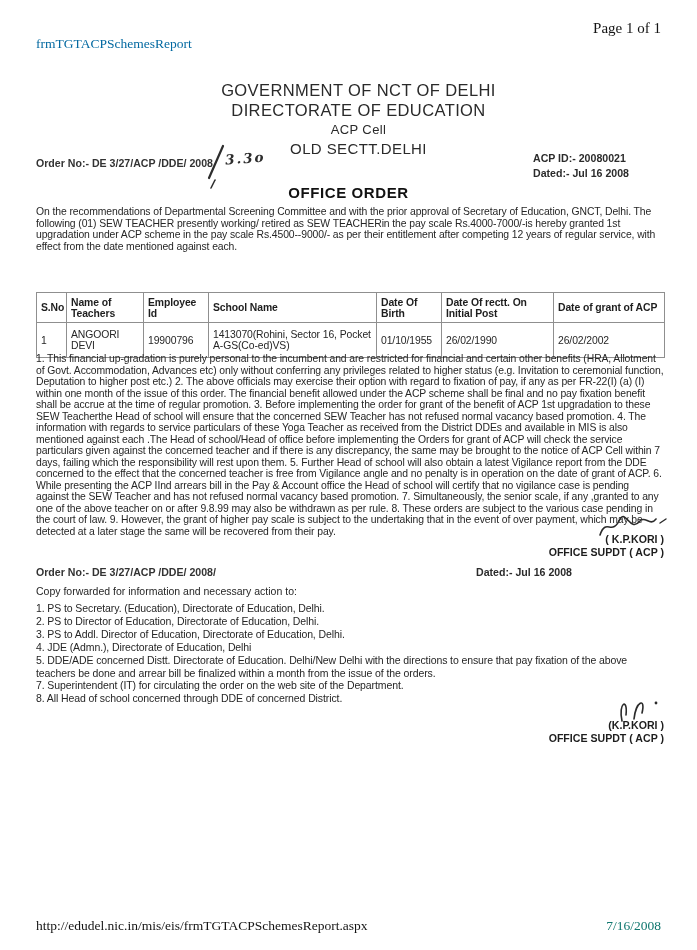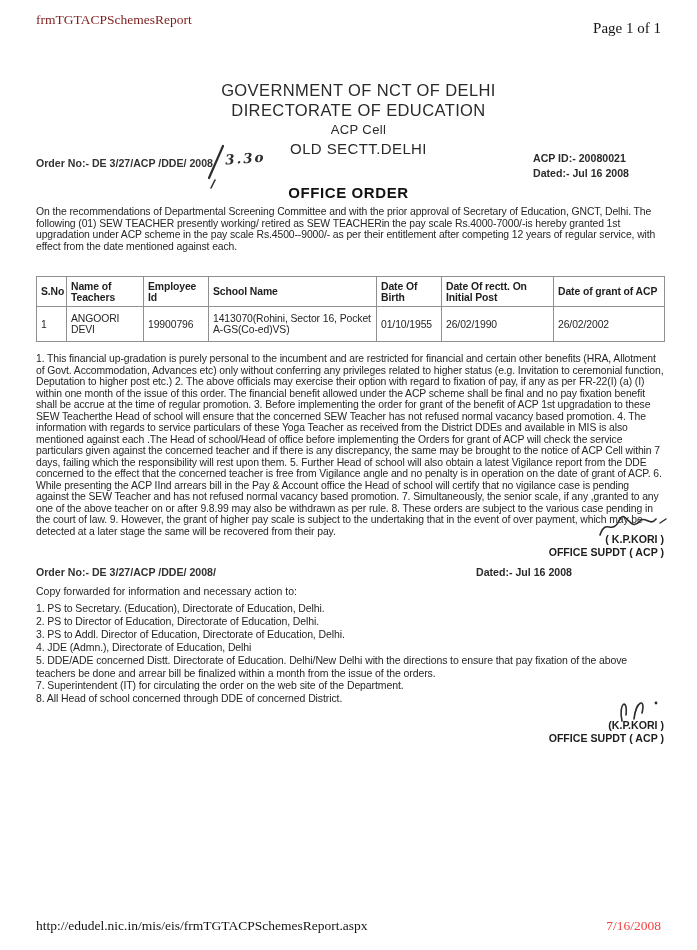--- a/index.html
+++ b/index.html
@@ -6,44 +6,44 @@
   html,body { width:697px; height:950px; }
   body {
     background:#ffffff;
     font-family:"Liberation Sans", sans-serif;
     color:#242424;
     position:relative;
     overflow:hidden;
   }
 
   
-  .print-hdr-left  { position:absolute; left:36px;  top:12px; font-family:"Liberation Serif",serif; font-size:13.5px; color:#7f1d1d; }
+  .print-hdr-left  { position:absolute; left:36px;  top:36px; font-family:"Liberation Serif",serif; font-size:13.5px; color:#0369a1; }
   .print-hdr-right { position:absolute; right:36px; top:20px; font-family:"Liberation Serif",serif; font-size:15px;   color:#141414; }
   .print-ftr-left  { position:absolute; left:36px;  top:918px; font-family:"Liberation Serif",serif; font-size:13.5px; color:#141414; }
-  .print-ftr-right { position:absolute; right:36px; top:918px; font-family:"Liberation Serif",serif; font-size:13.5px; color:#ef4444; }
+  .print-ftr-right { position:absolute; right:36px; top:918px; font-family:"Liberation Serif",serif; font-size:13.5px; color:#0f766e; }
 
   
   .letterhead { position:absolute; left:0; right:0; top:80px; text-align:center; color:#2a2a2a; letter-spacing:.4px;padding-left:20px; }
   .lh1 { font-size:16.5px; line-height:20px; }
   .lh2 { font-size:16.5px; line-height:20px; }
   .lh3 { font-size:13px;   line-height:19px; }
   .lh4 { font-size:15px; line-height:19px; }
 
   
   .order-row1 { position:absolute; left:36px; top:157px; font-size:10.6px; font-weight:600; color:#333; }
   .acp-block  { position:absolute; right:36px; top:151px; width:128px; text-align:left; font-size:10.6px; font-weight:700; color:#2b2b2b; line-height:14.5px; }
 
   .office-order { position:absolute; left:0; right:0; top:184px; text-align:center; font-size:15px; font-weight:700; letter-spacing:.6px; color:#111; }
 
   .body-text { font-size:10.4px; line-height:11.5px; letter-spacing:-0.1px; color:#262626; }
 
   .intro { position:absolute; left:36px; top:206px; width:628px; }
 
   
-  .tbl { position:absolute; left:36px; top:276px; border-collapse:collapse; table-layout:fixed; width:628px; }
+  .tbl { position:absolute; left:36px; top:292px; border-collapse:collapse; table-layout:fixed; width:628px; }
   .tbl th, .tbl td { border:1px solid #8f8f8f; padding:2px 4px; text-align:left; vertical-align:middle; }
   .tbl th { font-size:10.4px; font-weight:700; color:#1e1e1e; height:30px; letter-spacing:-0.1px; }
   .tbl td { font-size:10.4px; height:35px; color:#262626; letter-spacing:-0.1px; }
 
   
   .lower { position:absolute; left:36px; top:353px; width:628px; }
 
   .sig { text-align:right; font-size:10.6px; font-weight:700; color:#1d1d1d; line-height:13px; position:relative; }
   .sig-1 { margin-top:-4px; }
   .sig-2 { margin-top:-10px; }

